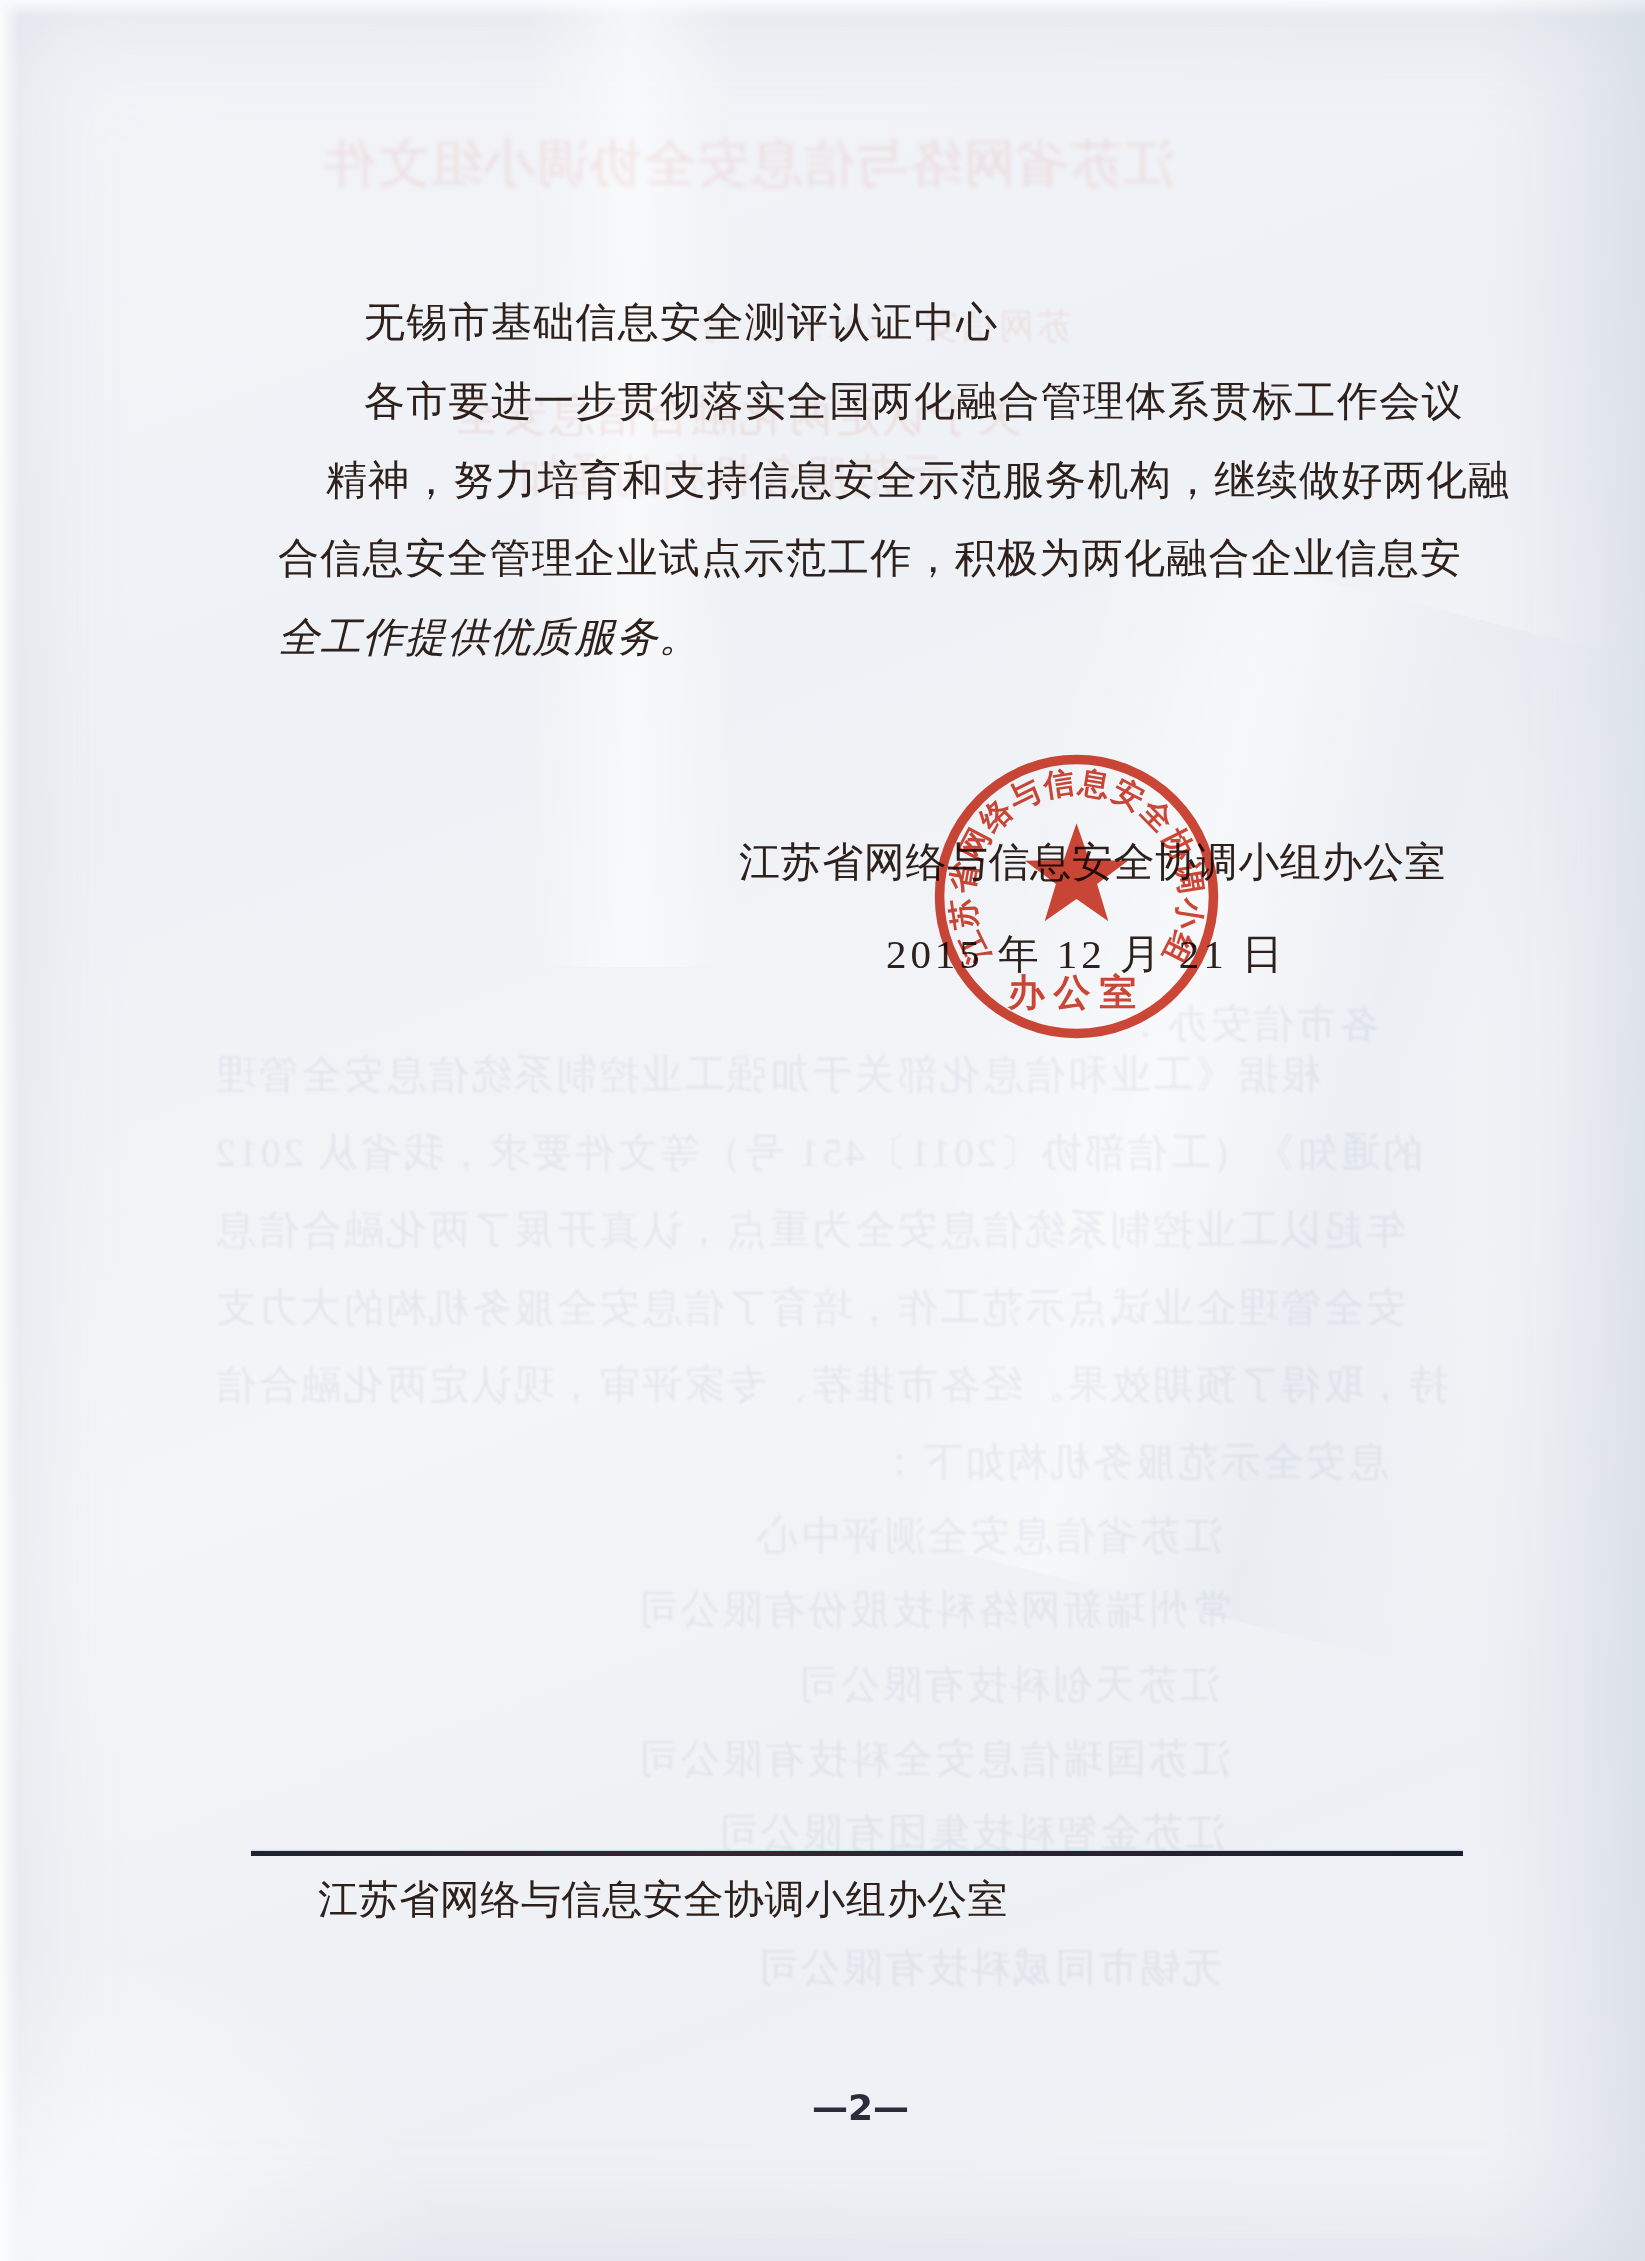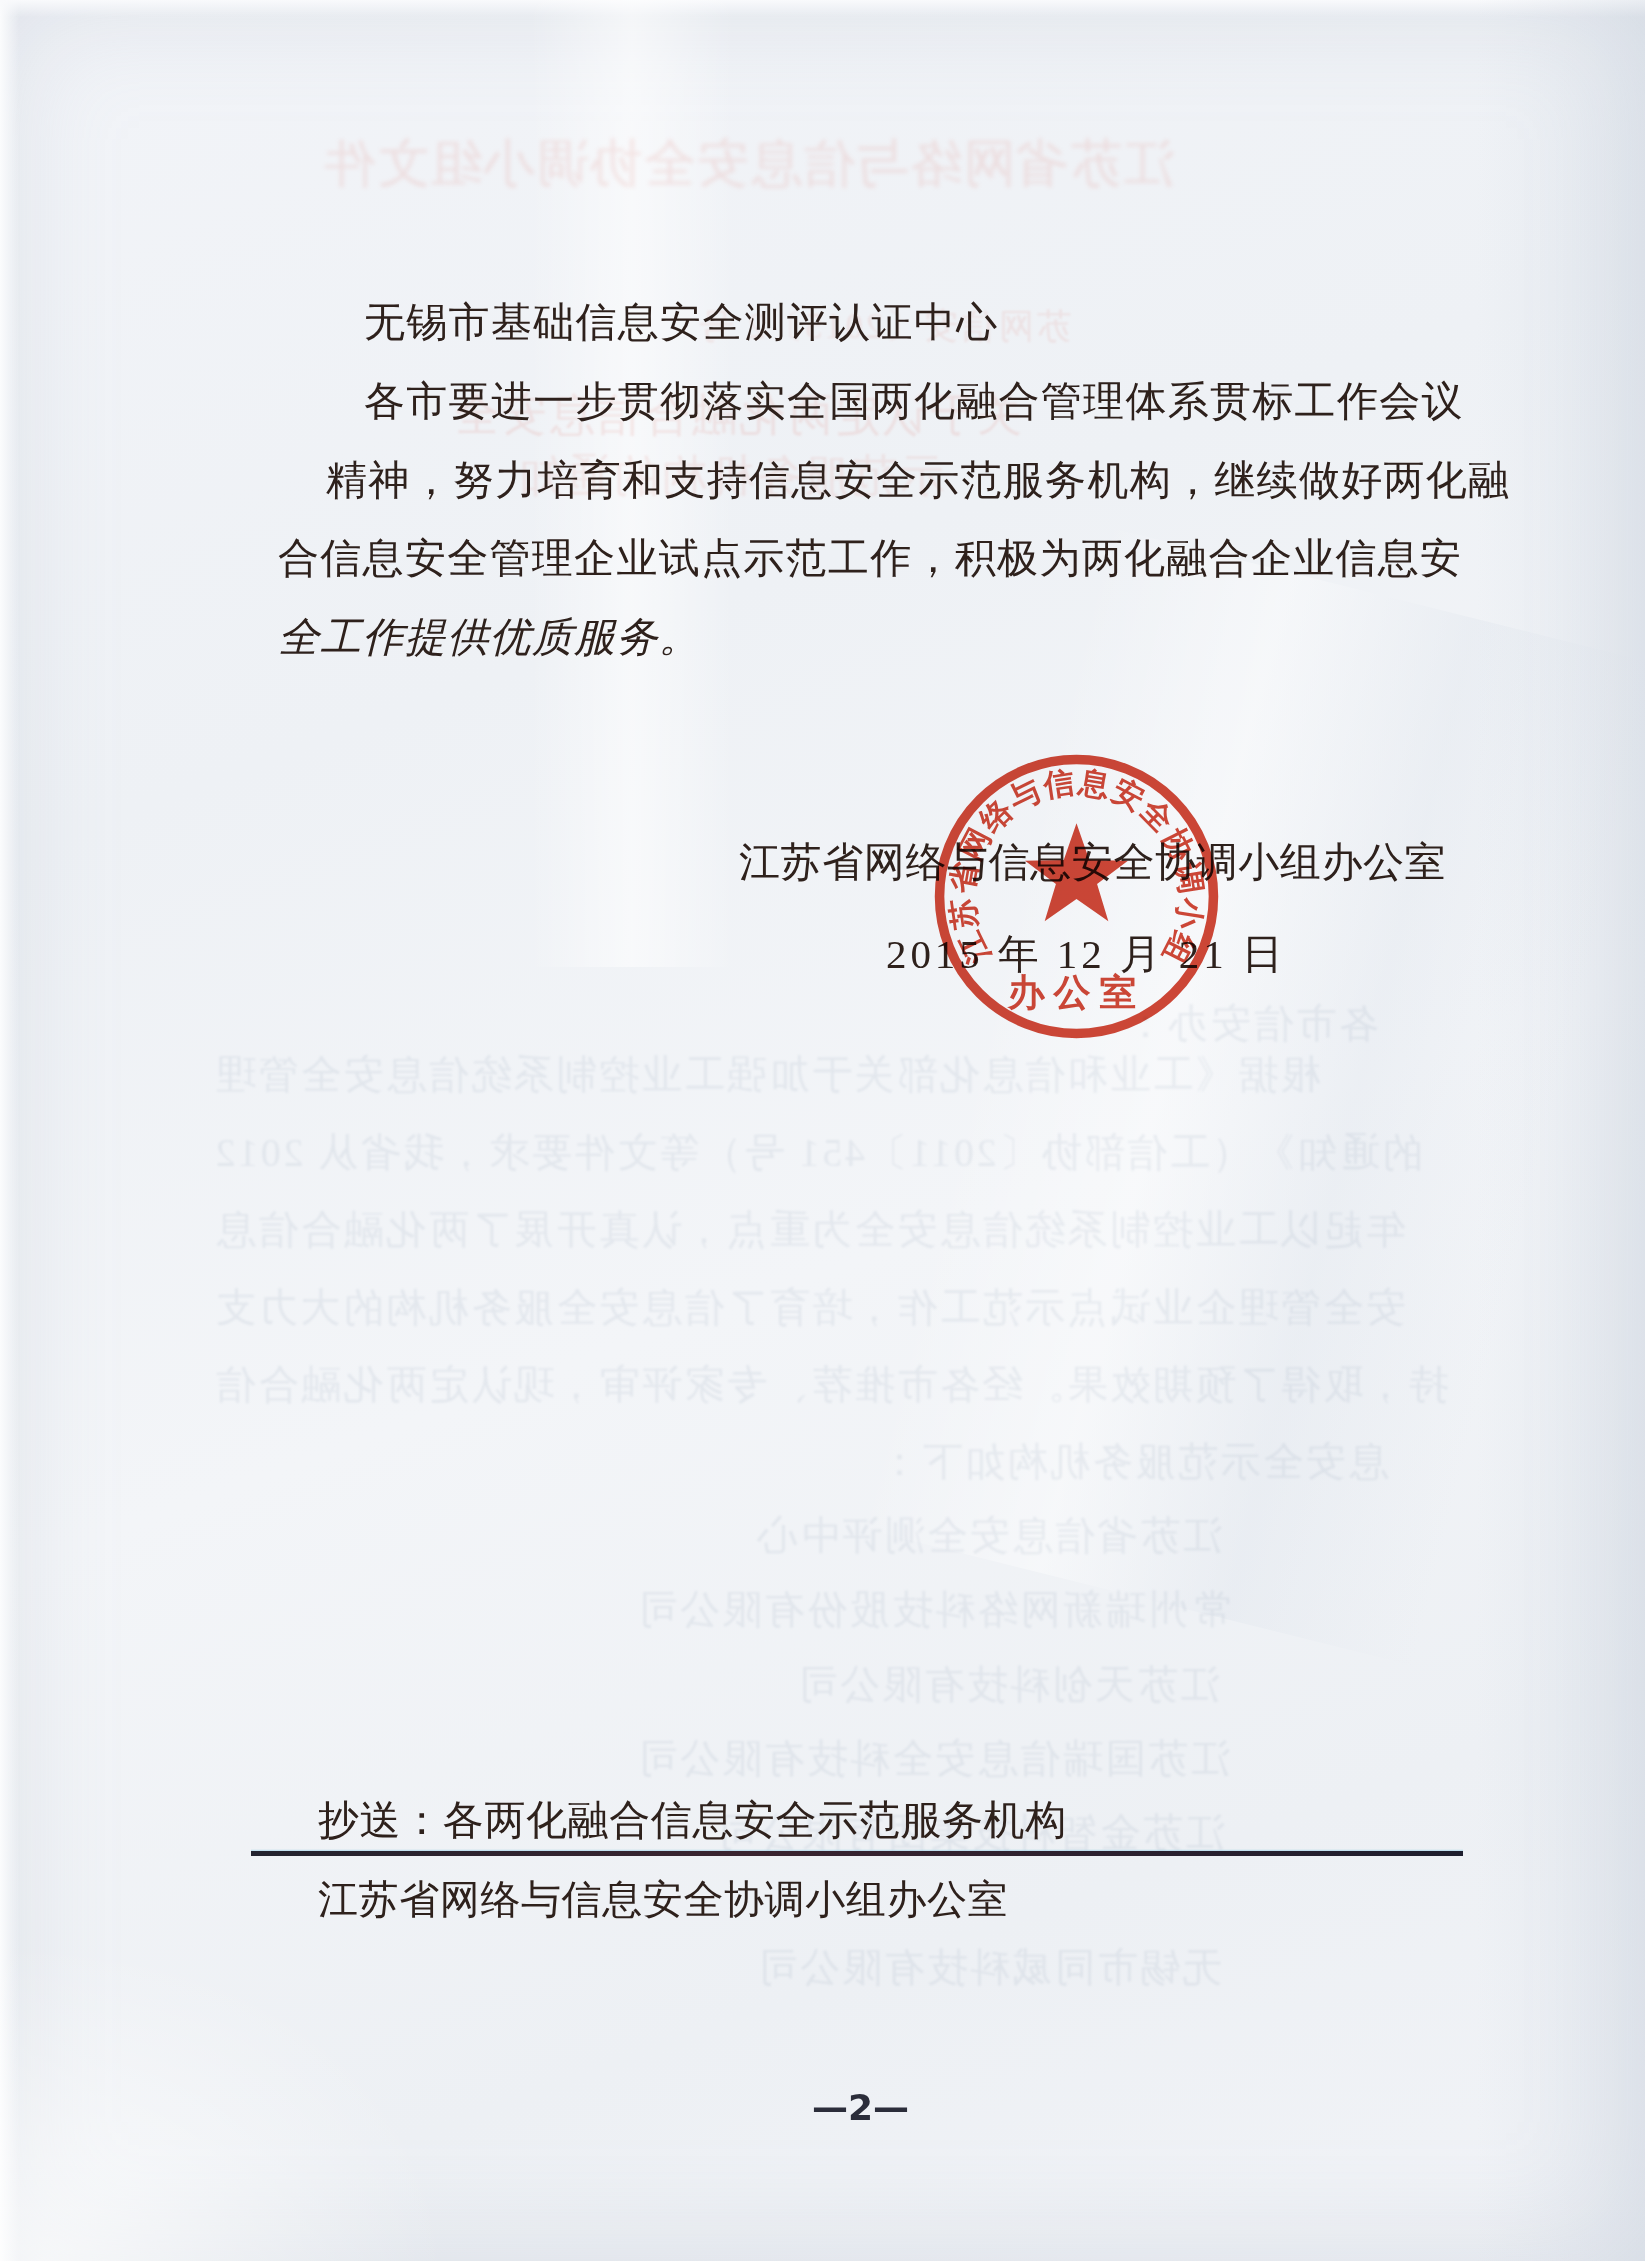--- a/index.html
+++ b/index.html
@@ -114,21 +114,20 @@
     <circle cx="230" cy="230" r="215" fill="none" stroke="#cf3826" stroke-width="15"></circle>
     <path id="sealArc" d="M 96.5 323.6 A 163 163 0 1 1 363.5 323.6" fill="none"></path>
     <text class="seal-arc-text">
       <textPath href="#sealArc" startOffset="0">江苏省网络与信息安全协调小组</textPath>
     </text>
     <polygon fill="#cf3826" points="230,115 250,172.5 310.8,173.7 262.3,210.5 280,268.8 230,234 180,268.8 197.7,210.5 149.2,173.7 210,172.5">
     </polygon>
     <text x="230" y="400" text-anchor="middle" class="seal-bottom">办公室</text>
   </svg>
 
-  <div class="cc-line">抄送：各两化融合信息安全示范服务机构</div>
   <div class="rule"></div>
   <div class="footer-row">
     <span>江苏省网络与信息安全协调小组办公室</span>
   </div>
 
   <div class="page-num">—2—</div>
 
 </div>
 
 

